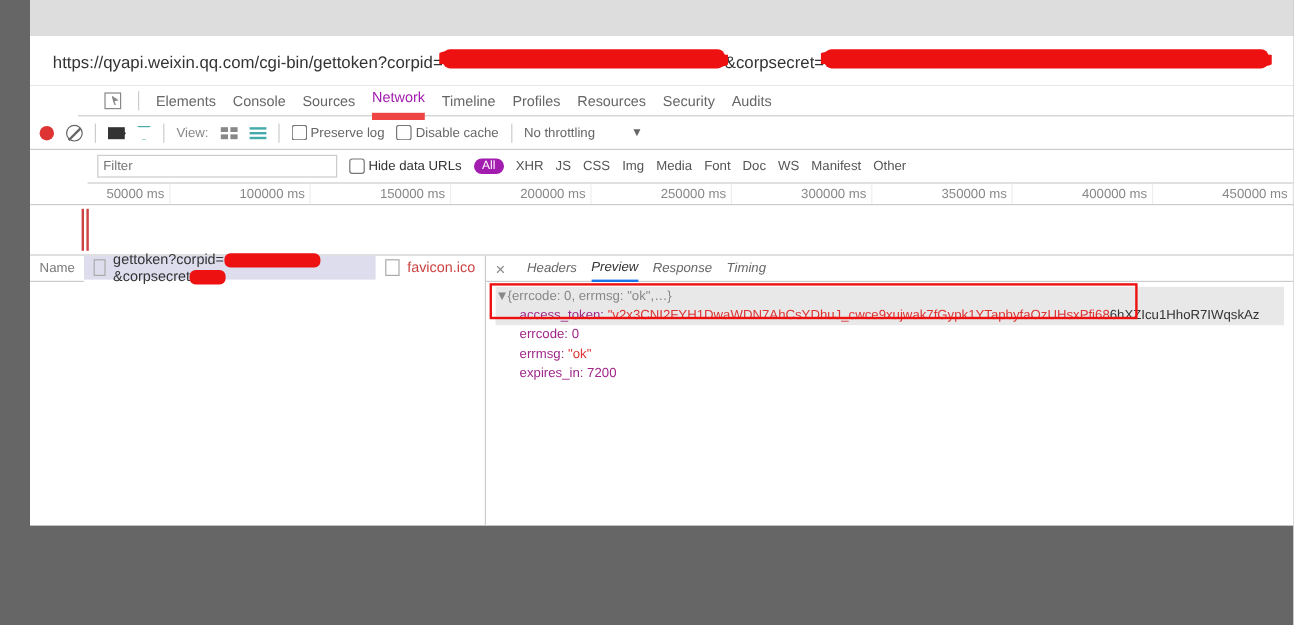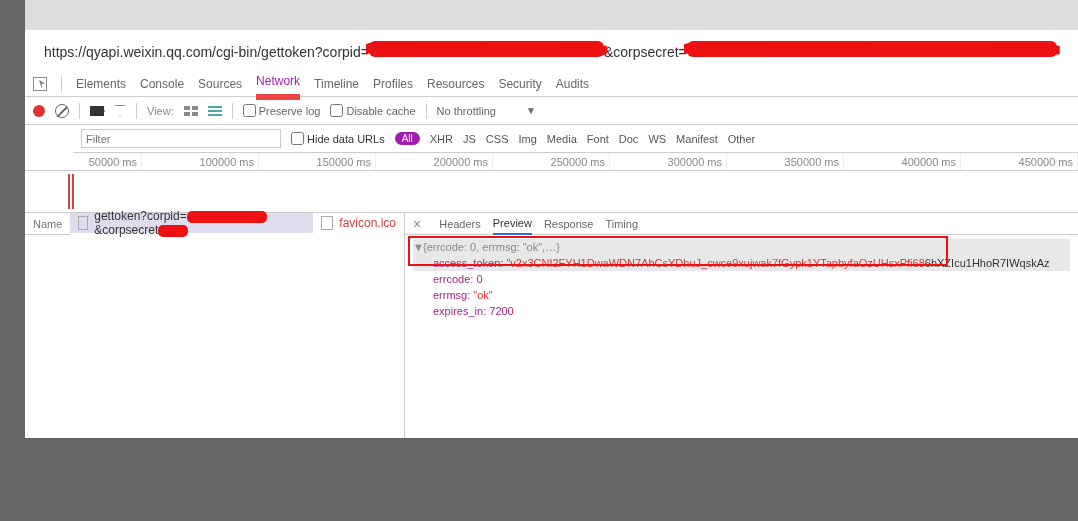--- a/index.html
+++ b/index.html
@@ -6,21 +6,21 @@
 body { width: 1078px; height: 521px; background: #fff; overflow: hidden; font-size: 12px; color: #333; }
 .outer-frame { background: #666; padding: 0 0 0 25px; height: 521px; }
 .chrome-top { background: #ddd; height: 30px; }
 .url-bar-row { background: #fff; padding: 9px 0 9px 15px; display: flex; align-items: center; gap: 6px; }
 .url-bar { flex: 1; font-size: 14px; color: #333; padding: 2px 4px; position: relative; white-space: nowrap; overflow: hidden; }
 .scribble { display: inline-block; height: 16px; background: #e11; border-radius: 6px; position: relative; }
 .scribble::after { content: ""; position: absolute; inset: -3px; background: #e11; border-radius: 50% / 30%; clip-path: polygon(0 20%, 100% 35%, 100% 85%, 0 70%); }
 .top-tabs { display: flex; border-bottom: 1px solid #ccc; background: #fff; height: 38px; align-items: stretch; }
 .top-tab { flex: 1; text-align: center; font-size: 15px; color: #555; line-height: 38px; border-right: 1px solid #eee; cursor: pointer; }
 .devtools { background: #fff; }
-.dt-tabs { display: flex; align-items: center; height: 26px; border-bottom: 1px solid #ccc; padding-left: 8px; gap: 14px; color: #666; font-size: 12px; }
+.dt-tabs { display: flex; align-items: center; height: 26px; border-bottom: 1px solid #ccc; padding-left: 22px; gap: 14px; color: #666; font-size: 12px; margin-left: 40px; }
 .dt-tabs .sel-icon { width: 14px; height: 14px; border: 1px solid #888; position: relative; }
 .dt-tabs .sel-icon::after { content: ""; position: absolute; width: 6px; height: 8px; background: #888; clip-path: polygon(0 0, 100% 50%, 40% 60%, 60% 100%, 40% 100%, 20% 60%); top: 2px; left: 5px; }
 .dt-tabs .dt-tab { cursor: pointer; line-height: 26px; }
 .dt-tabs .dt-tab.active { color: #a21caf; border-bottom: 6px solid #ef4444; }
 .dt-toolbar { display: flex; align-items: center; height: 28px; border-bottom: 1px solid #ccc; padding: 0 8px; gap: 10px; color: #666; font-size: 11px; }
 .rec-dot { width: 12px; height: 12px; background: #d33; border-radius: 50%; }
 .no-icon { width: 14px; height: 14px; border: 1.5px solid #666; border-radius: 50%; position: relative; }
 .no-icon::after { content:""; position:absolute; width: 14px; height: 1.5px; background:#666; top:50%; left:-1px; transform: rotate(-45deg); }
 .cam-icon { width: 14px; height: 10px; background: #333; position: relative; }
 .cam-icon::after { content:""; position:absolute; right:-5px; top:1px; border:4px solid transparent; border-left-color:#333; }
@@ -45,21 +45,21 @@
 .tl-line { position: absolute; top: 3px; bottom: 3px; width: 2px; background: #c44; }
 .split { display: flex; height: 225px; }
 .left-pane { width: 380px; border-right: 1px solid #ccc; display: flex; flex-direction: row; }
 .pane-header { height: 22px; border-bottom: 1px solid #ccc; padding: 0 8px; display: flex; align-items: center; font-size: 11px; color: #777; }
 .req-row { height: 20px; display: flex; align-items: center; padding: 0 8px; gap: 6px; font-size: 12px; cursor: pointer; position: relative; }
 .req-row.sel { background: #dde; }
 .page-icon { width: 12px; height: 14px; border: 1px solid #aaa; }
 .right-pane { flex: 1; display: flex; flex-direction: column; position: relative; }
 .rp-tabs { display: flex; align-items: center; height: 22px; border-bottom: 1px solid #ccc; gap: 12px; padding: 0 8px; font-size: 11px; color: #666; }
 .rp-close { cursor: pointer; font-size: 14px; color: #888; margin-right: 6px; }
-.rp-tab { cursor: pointer; padding: 4px 0; }
+.rp-tab { cursor: pointer; padding: 4px 0; font-style: italic; }
 .rp-tab.active { border-bottom: 2px solid #1a73e8; color: #333; }
 .preview-body { font-family: "Consolas", monospace; font-size: 11px; padding: 4px 8px; line-height: 16px; position: relative; color: #333; }
 .json-key { color: #a0278a; }
 .json-val { color: #d33; }
 .json-num { color: #a0278a; }
 .arrow-toggle { color: #888; margin-right: 2px; cursor: pointer; display: inline-block; width: 8px; }
 .highlight-box { position: absolute; border: 2px solid #e11; top: 1px; left: 3px; width: 540px; height: 30px; pointer-events: none; }
 .scribble-sm { display: inline-block; height: 12px; background: #e11; border-radius: 5px; vertical-align: middle; }
 </style>
 </head>

